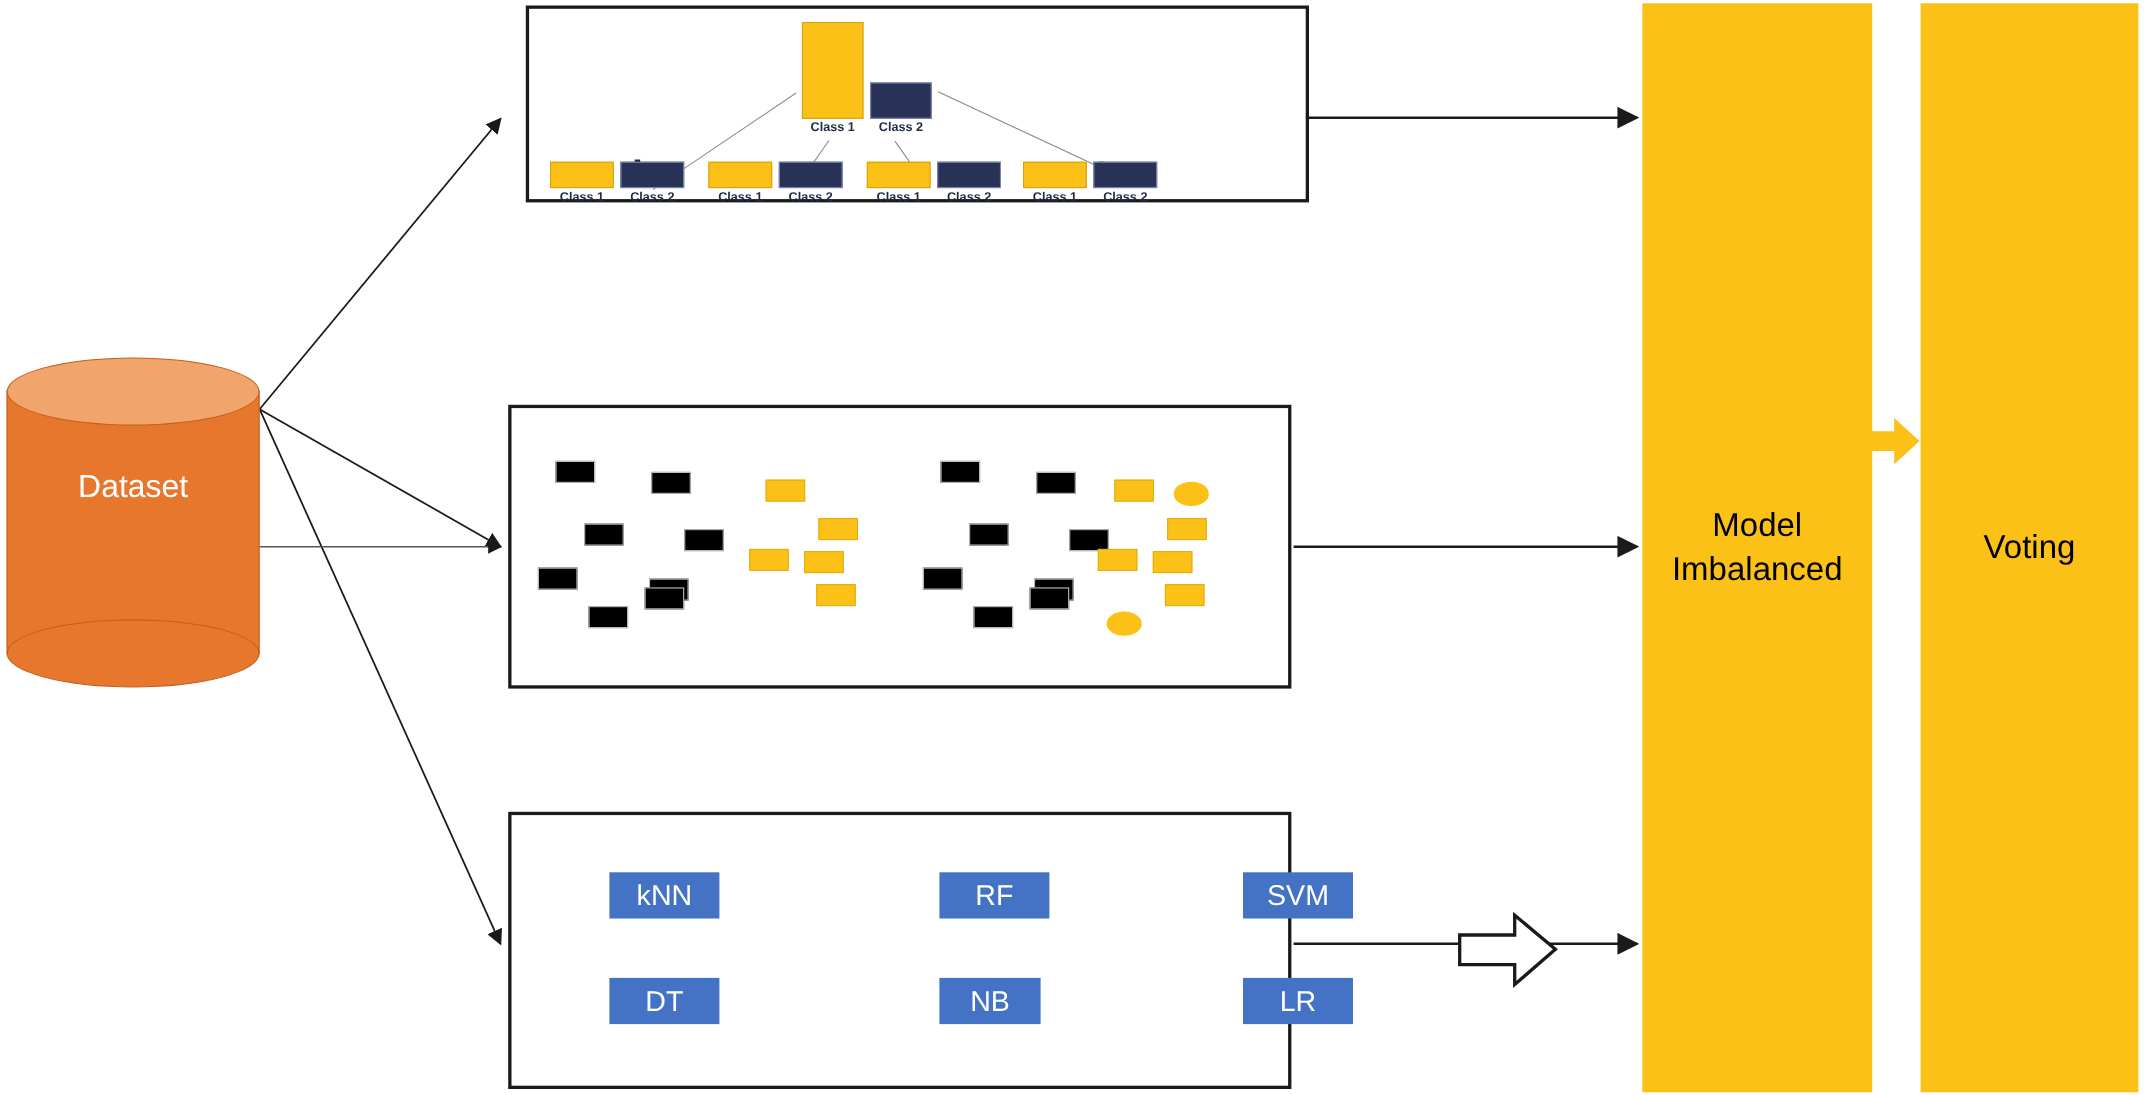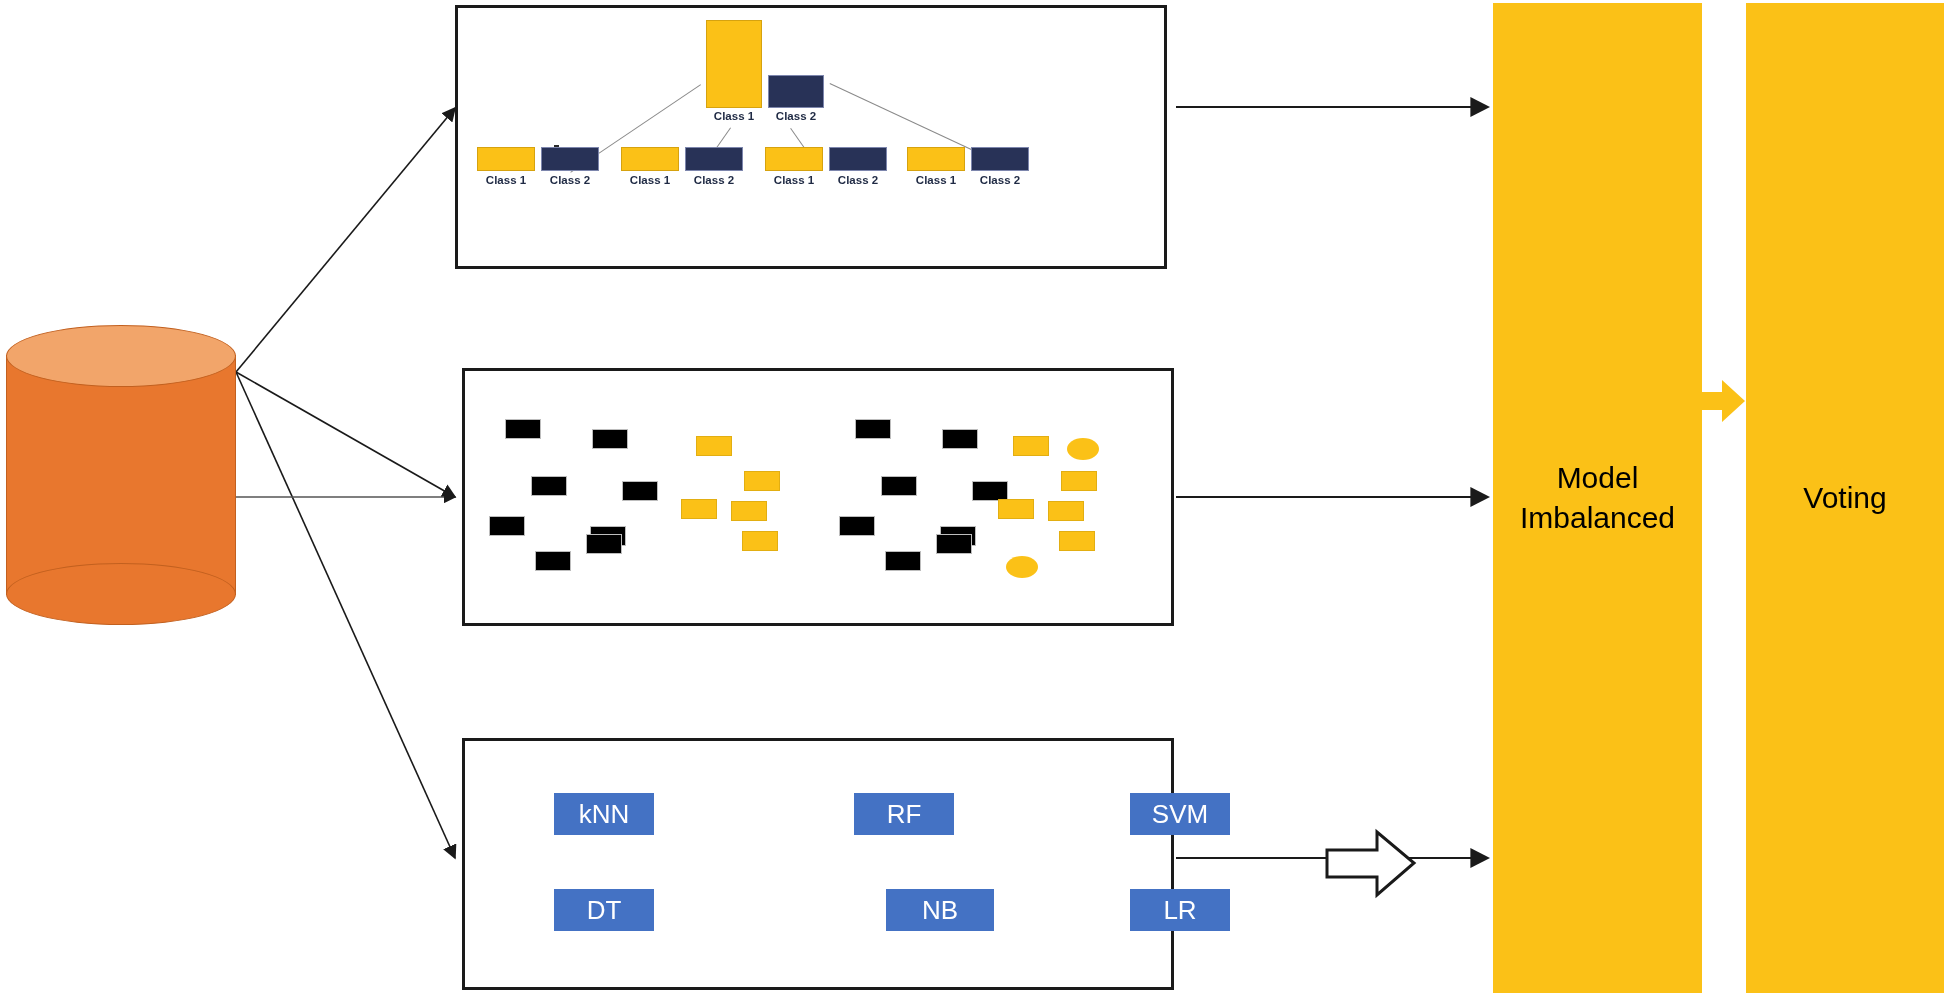--- a/index.html
+++ b/index.html
@@ -62,21 +62,21 @@
     line-height: 1.3;
     z-index: 5;
   }
   
   .panel {
     position: absolute;
     background: #ffffff;
     border: 3px solid #1a1a1a;
     box-sizing: border-box;
   }
-  #panel-sampling { left: 455px; top: 5px;   width: 712px; height: 264px; }
+  #panel-sampling { left: 478px; top: 5px;   width: 712px; height: 179px; }
   #panel-resample { left: 462px; top: 368px; width: 712px; height: 258px; }
   #panel-models   { left: 462px; top: 738px; width: 712px; height: 252px; }
 
   
   .cbar { position: absolute; box-sizing: border-box; }
   .cbar.c1 { background: #FBC117; border: 1px solid #d6a20f; }
   .cbar.c2 { background: #283257; border: 1px solid #7d86ad; }
   .cbar-label {
     position: absolute;
     text-align: center;
@@ -168,20 +168,21 @@
     <line x1="1176" y1="107" x2="1488" y2="107" stroke="#1a1a1a" stroke-width="2.2" marker-end="url(#ah)"></line>
     <line x1="1176" y1="497" x2="1488" y2="497" stroke="#1a1a1a" stroke-width="2.2" marker-end="url(#ah)"></line>
     <line x1="1176" y1="858" x2="1488" y2="858" stroke="#1a1a1a" stroke-width="2.2" marker-end="url(#ah)"></line>
   </svg>
 
   <div id="cylinder">
     <div class="cyl-body"></div>
     <div class="cyl-bottom"></div>
     <div class="cyl-top"></div>
     <div class="cyl-label">
+      <div>Dataset</div>
     </div>
   </div>
 
   <div class="panel" id="panel-sampling">
 
     <div class="cbar c1" style="left:248px; top:12px; width:56px; height:88px;"></div>
     <div class="cbar-label" style="left:238px; top:102px; width:76px;">Class 1</div>
 
     <div class="cbar c2" style="left:310px; top:67px; width:56px; height:33px;"></div>
     <div class="cbar-label" style="left:300px; top:102px; width:76px;">Class 2</div>
@@ -256,21 +257,21 @@
     <div class="sq gold" style="left:583px; top:130px; width:36px; height:20px;"></div>
     <div class="sq gold" style="left:594px; top:160px; width:36px; height:20px;"></div>
     <div class="ell" style="left:541px; top:185px; width:32px; height:22px;"></div>
   </div>
 
   <div class="panel" id="panel-models">
     <div class="chip" style="left:89px; top:52px; width:100px; height:42px;">kNN</div>
     <div class="chip" style="left:389px; top:52px; width:100px; height:42px;">RF</div>
     <div class="chip" style="left:665px; top:52px; width:100px; height:42px;">SVM</div>
     <div class="chip" style="left:89px; top:148px; width:100px; height:42px;">DT</div>
-    <div class="chip" style="left:389px; top:148px; width:108px; height:42px;margin-left:32px;">NB</div>
+    <div class="chip" style="left:389px; top:148px; width:92px; height:42px;">NB</div>
     <div class="chip" style="left:665px; top:148px; width:100px; height:42px;">LR</div>
   </div>
 
   <div class="ycol" id="col-weighting">
     <div>
       <div>Model</div>
       <div>Imbalanced</div>
     </div>
   </div>
 

